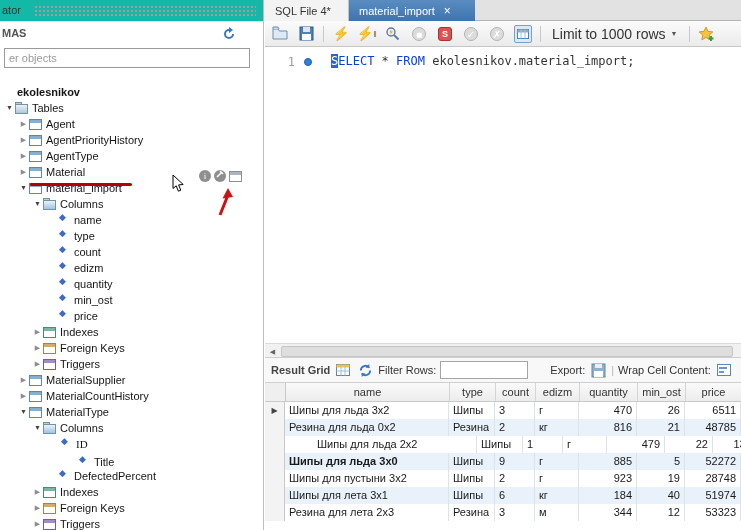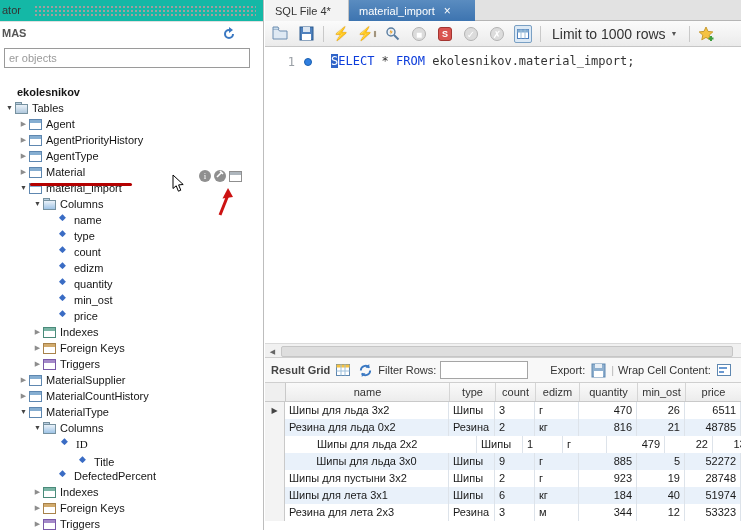--- a/index.html
+++ b/index.html
@@ -443,21 +443,21 @@
             <span class="rg-cell" style="flex: 0 0 164px; text-align: left; margin-left: 28px;">Шипы для льда 2x2</span>
             <span class="rg-cell" style="flex: 0 0 46px; text-align: left;">Шипы</span>
             <span class="rg-cell" style="flex: 0 0 40px; text-align: left;">1</span>
             <span class="rg-cell" style="flex: 0 0 44px; text-align: left;">г</span>
             <span class="rg-cell" style="flex: 0 0 58px; text-align: right;">479</span>
             <span class="rg-cell" style="flex: 0 0 48px; text-align: right;">22</span>
             <span class="rg-cell" style="flex: 0 0 56px; text-align: right;">13077</span>
           </div>
           <div class="rg-row alt">
             <span class="rg-sel"></span>
-            <span class="rg-cell" style="flex: 0 0 164px; text-align: center;">Шипы для льда 3x0</span>
+            <span class="rg-cell" style="flex: 0 0 164px; text-align: left; font-weight: bold;">Шипы для льда 3x0</span>
             <span class="rg-cell" style="flex: 0 0 46px; text-align: left;">Шипы</span>
             <span class="rg-cell" style="flex: 0 0 40px; text-align: left;">9</span>
             <span class="rg-cell" style="flex: 0 0 44px; text-align: left;">г</span>
             <span class="rg-cell" style="flex: 0 0 58px; text-align: right;">885</span>
             <span class="rg-cell" style="flex: 0 0 48px; text-align: right;">5</span>
             <span class="rg-cell" style="flex: 0 0 56px; text-align: right;">52272</span>
           </div>
           <div class="rg-row">
             <span class="rg-sel"></span>
             <span class="rg-cell" style="flex: 0 0 164px; text-align: left;">Шипы для пустыни 3x2</span>

